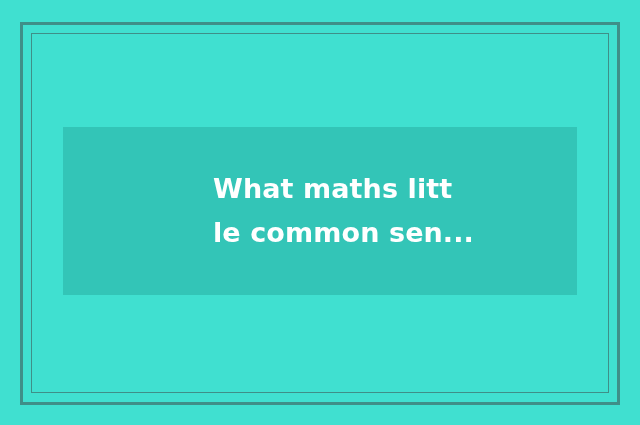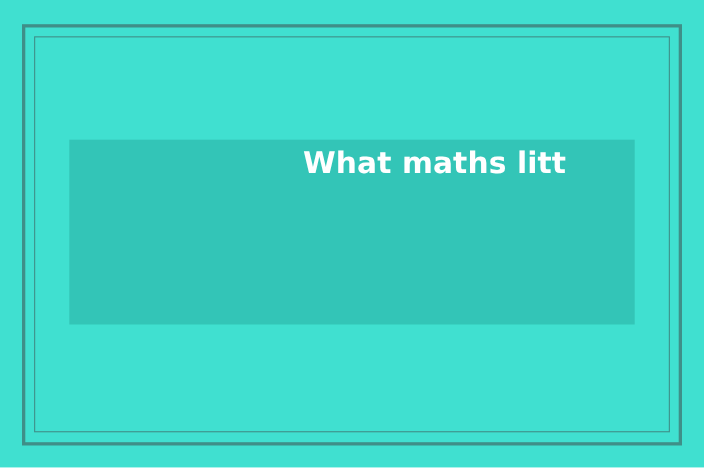--- a/index.html
+++ b/index.html
@@ -38,21 +38,21 @@
   }
   
   #content-panel {
     position: absolute;
     left: 63px;
     top: 127px;
     width: 514px;
     height: 168px;
     background: rgba(0, 90, 84, 0.20);
     display: flex;
-    flex-direction: row;
+    flex-direction: column;
     justify-content: center;
     box-sizing: border-box;
     padding-left: 150px;
   }
   .panel-line {
     color: #ffffff;
     font-size: 27px;
     font-weight: bold;
     line-height: 44px;
     letter-spacing: 0.1px;
@@ -62,15 +62,16 @@
 </head>
 <body>
 
 <div id="stage">
 
   <div id="outer-frame"></div>
   <div id="inner-frame"></div>
 
   <div id="content-panel">
     <div class="panel-line">What maths litt</div>
+    <div class="panel-line">le common sen...</div>
   </div>
 
 </div>
 
 </body></html>

